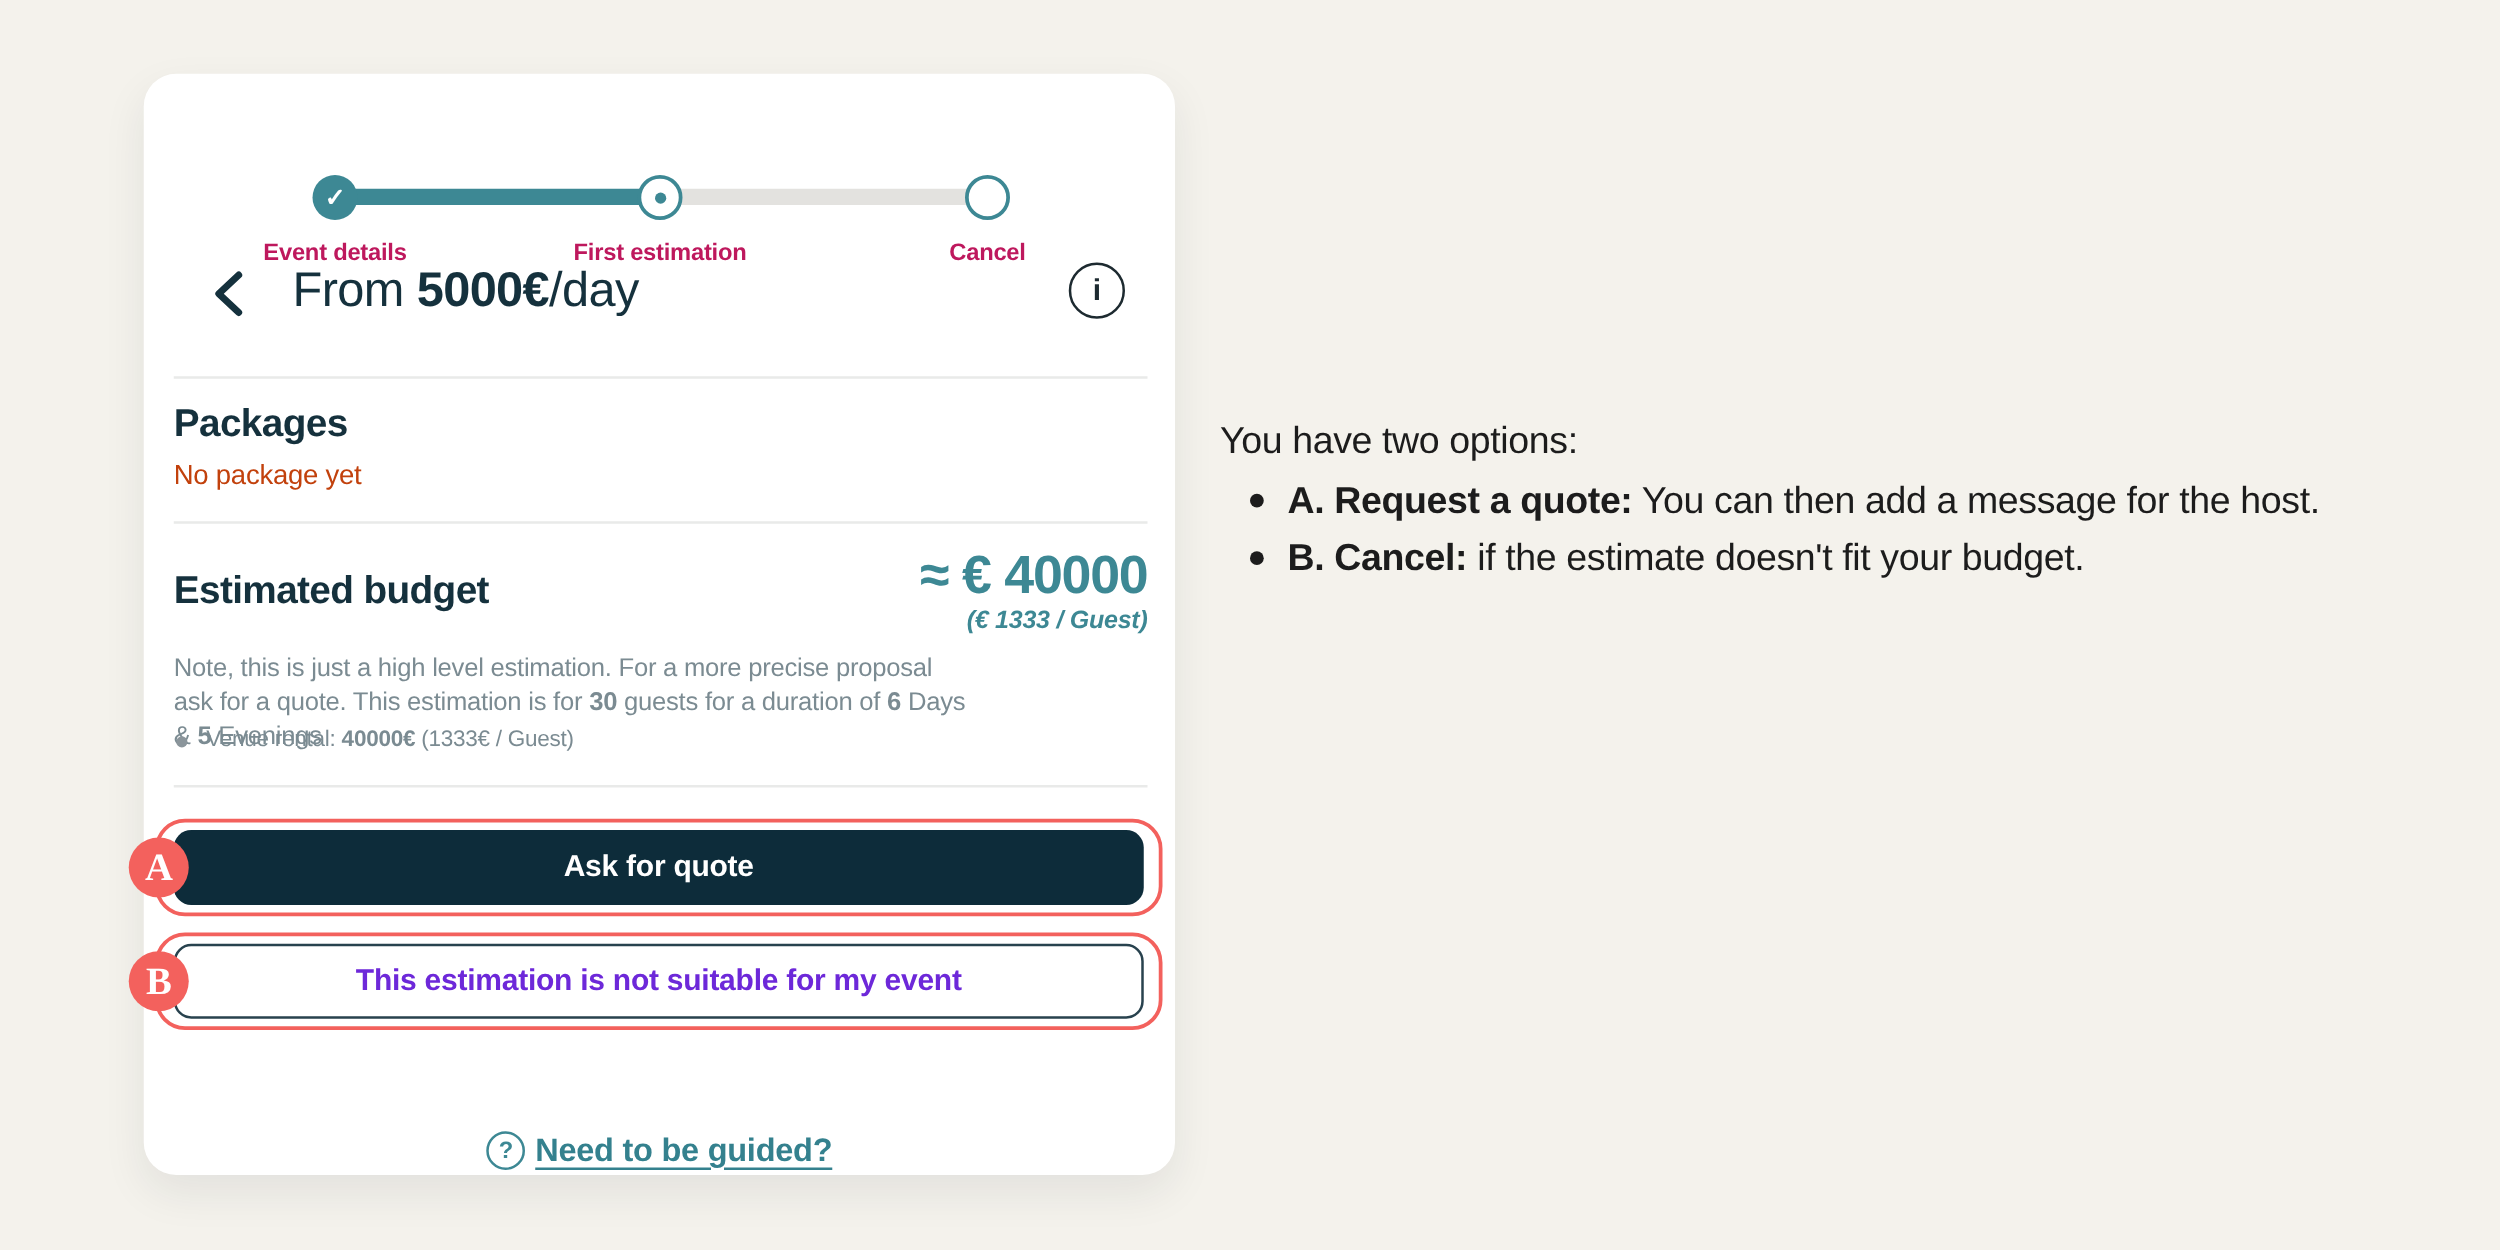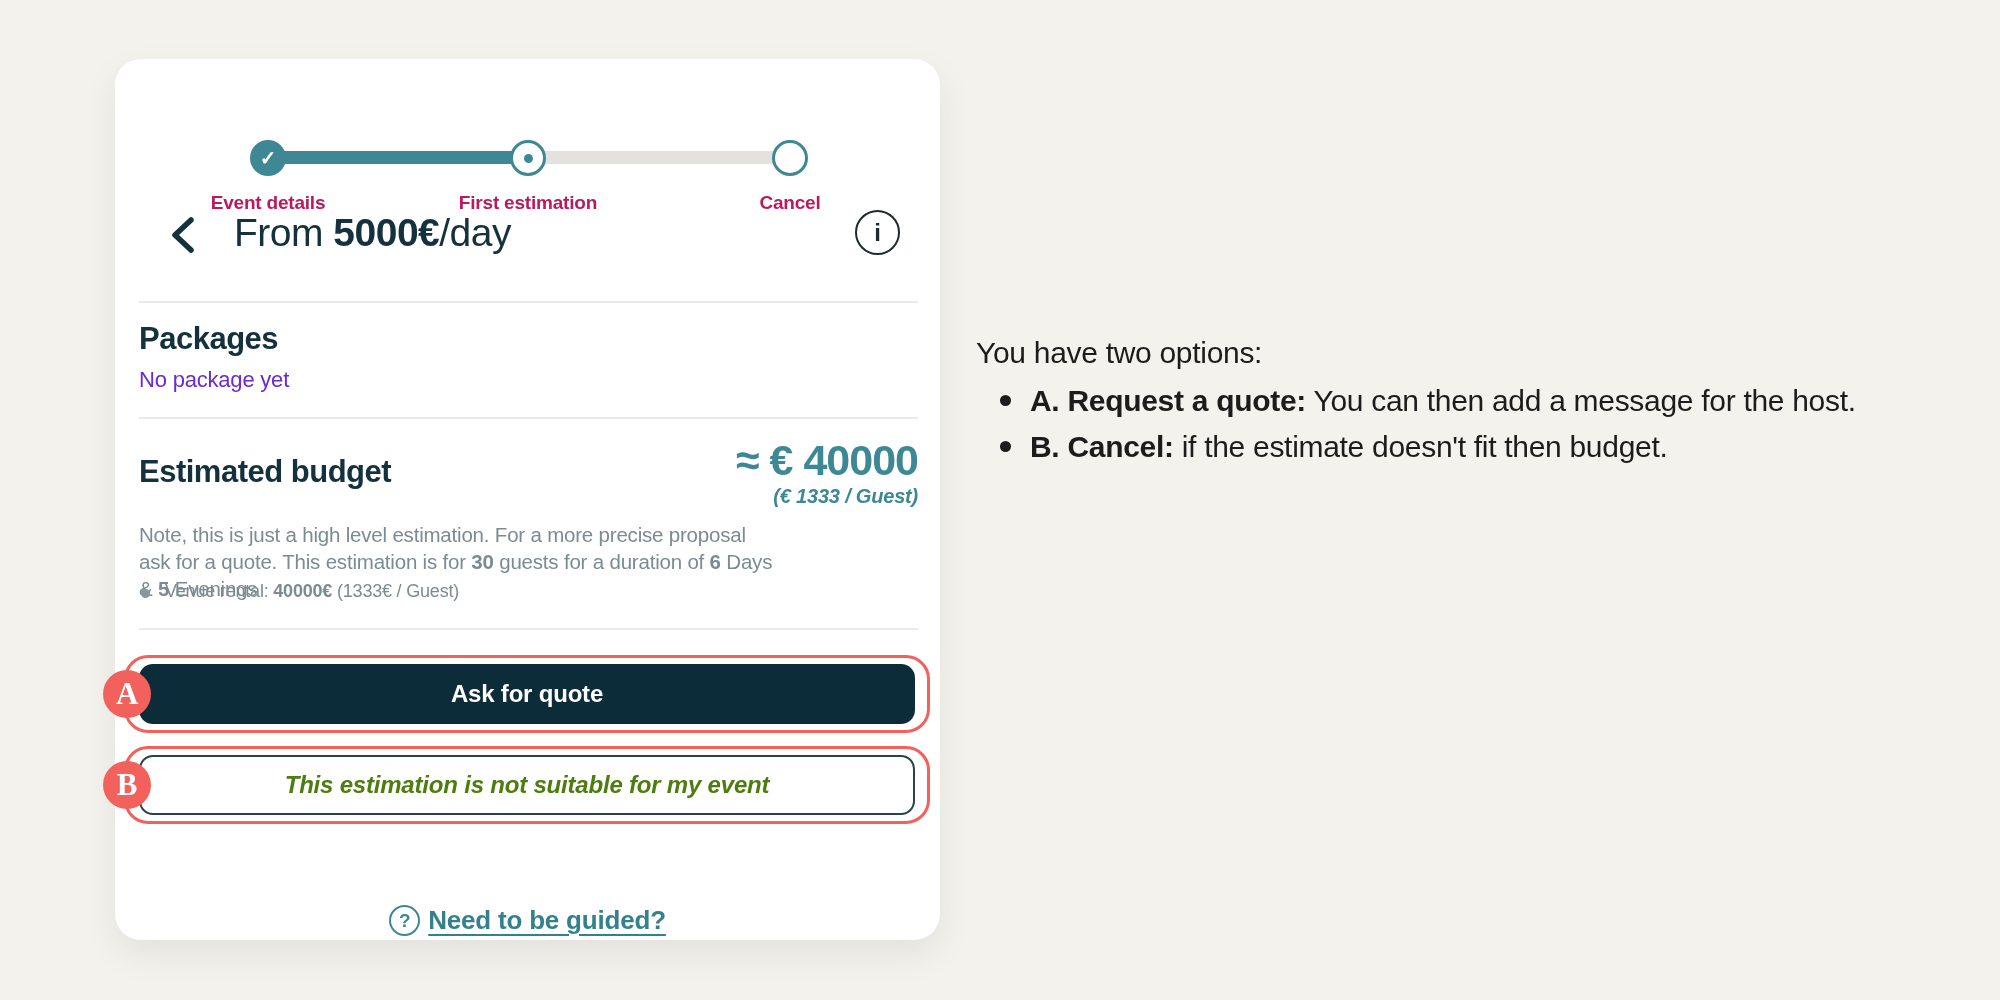--- a/index.html
+++ b/index.html
@@ -60,21 +60,21 @@
   }
 
   .divider { position:absolute; left:24px; right:22px; height:1.5px; background:#e9eae9; }
   .div-1 { top:242px; }
   .div-2 { top:358px; }
   .div-3 { top:569px; }
 
   
   .section-title { font-size:31px; font-weight:800; color:#15313d; letter-spacing:-0.5px; }
   .packages-title { position:absolute; left:24px; top:262px; }
-  .packages-empty { position:absolute; left:24px; top:308px; font-size:22px; color:#6d28d9; }
+  .packages-empty { position:absolute; left:24px; top:308px; font-size:22px; color:#c2410c; }
 
   
   .budget-title { position:absolute; left:24px; top:395px; }
   .budget-amount {
     position:absolute; right:22px; top:377px; text-align:right;
     color:#3d8894; font-size:43px; font-weight:700; letter-spacing:-1px; white-space:nowrap;
   }
   .budget-perguest {
     position:absolute; right:22px; top:426px; text-align:right;
     color:#3d8894; font-size:20px; font-weight:bold; font-style:italic; white-space:nowrap;
@@ -103,21 +103,21 @@
     width:48px; height:48px; border-radius:50%; background:#f3615d;
     color:#ffffff; font-family:"Liberation Serif", serif; font-weight:bold; font-size:31px;
     display:flex; align-items:center; justify-content:center; z-index:3;
   }
   .btn {
     position:absolute; left:12px; right:12px; top:6px; bottom:6px;
     border-radius:14px; font-size:24px; font-weight:600; cursor:pointer;
     font-family:"Liberation Sans", sans-serif; letter-spacing:-0.2px;
   }
   .btn-primary { background:#0d2c3a; border:none; color:#ffffff; }
-  .btn-secondary { background:#ffffff; border:2.5px solid #28424e; color:#4d7c0f;font-style:italic; }
+  .btn-secondary { background:#ffffff; border:2.5px solid #28424e; color:#6d28d9; }
 
   
   .help-link {
     position:absolute; left:0; right:0; top:846px; text-align:center; cursor:pointer;
   }
   .help-inner { display:inline-flex; align-items:center; gap:8px; }
   .help-q {
     width:31px; height:31px; border-radius:50%; border:2.5px solid #3d8894;
     color:#3d8894; font-size:19px; font-weight:bold;
     display:inline-flex; align-items:center; justify-content:center;
@@ -208,16 +208,16 @@
 
 </div>
 
 <div class="instructions">
   <div class="instr-line2">You have two options:</div>
   <ul class="instr-list">
     <li>
       <span class="instr-bullet"></span><b>A. Request a quote:</b><span> You can then add a message for the host.</span>
     </li>
     <li>
-      <span class="instr-bullet"></span><b>B. Cancel:</b><span> if the estimate doesn't fit then budget.</span>
+      <span class="instr-bullet"></span><b>B. Cancel:</b><span> if the estimate doesn't fit your budget.</span>
     </li>
   </ul>
 </div>
 
 </body></html>

